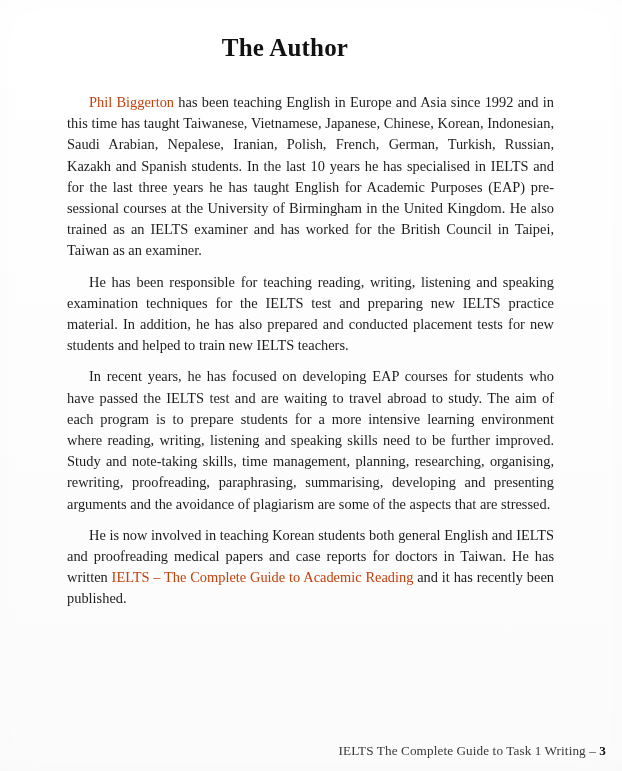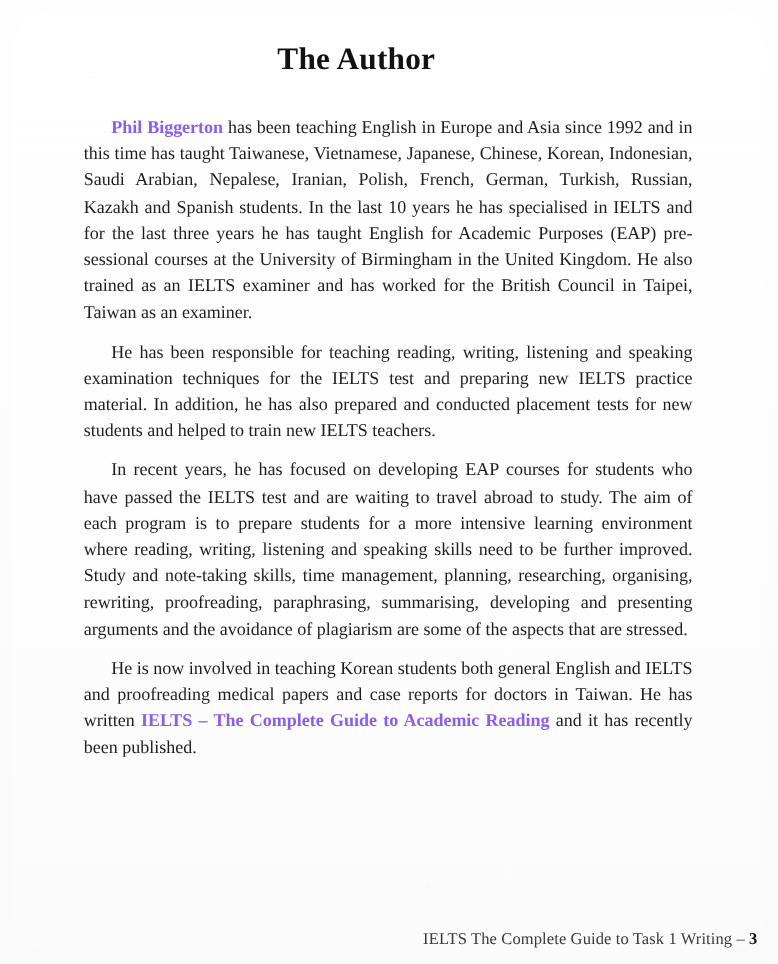--- a/index.html
+++ b/index.html
@@ -63,22 +63,22 @@
 
   .body-text p {
     margin: 0 0 10px 0;
     text-indent: 22px;
   }
   .body-text p:last-child {
     margin-bottom: 0;
   }
 
   .body-text b {
-    font-weight: bold;
-    color: #8b5cf6;
+    font-weight: normal;
+    color: #c2410c;
   }
 
   .footer {
     position: absolute;
     left: 0;
     top: 743px;
     width: 622px;
     padding-right: 16px;
     box-sizing: border-box;
     text-align: right;

